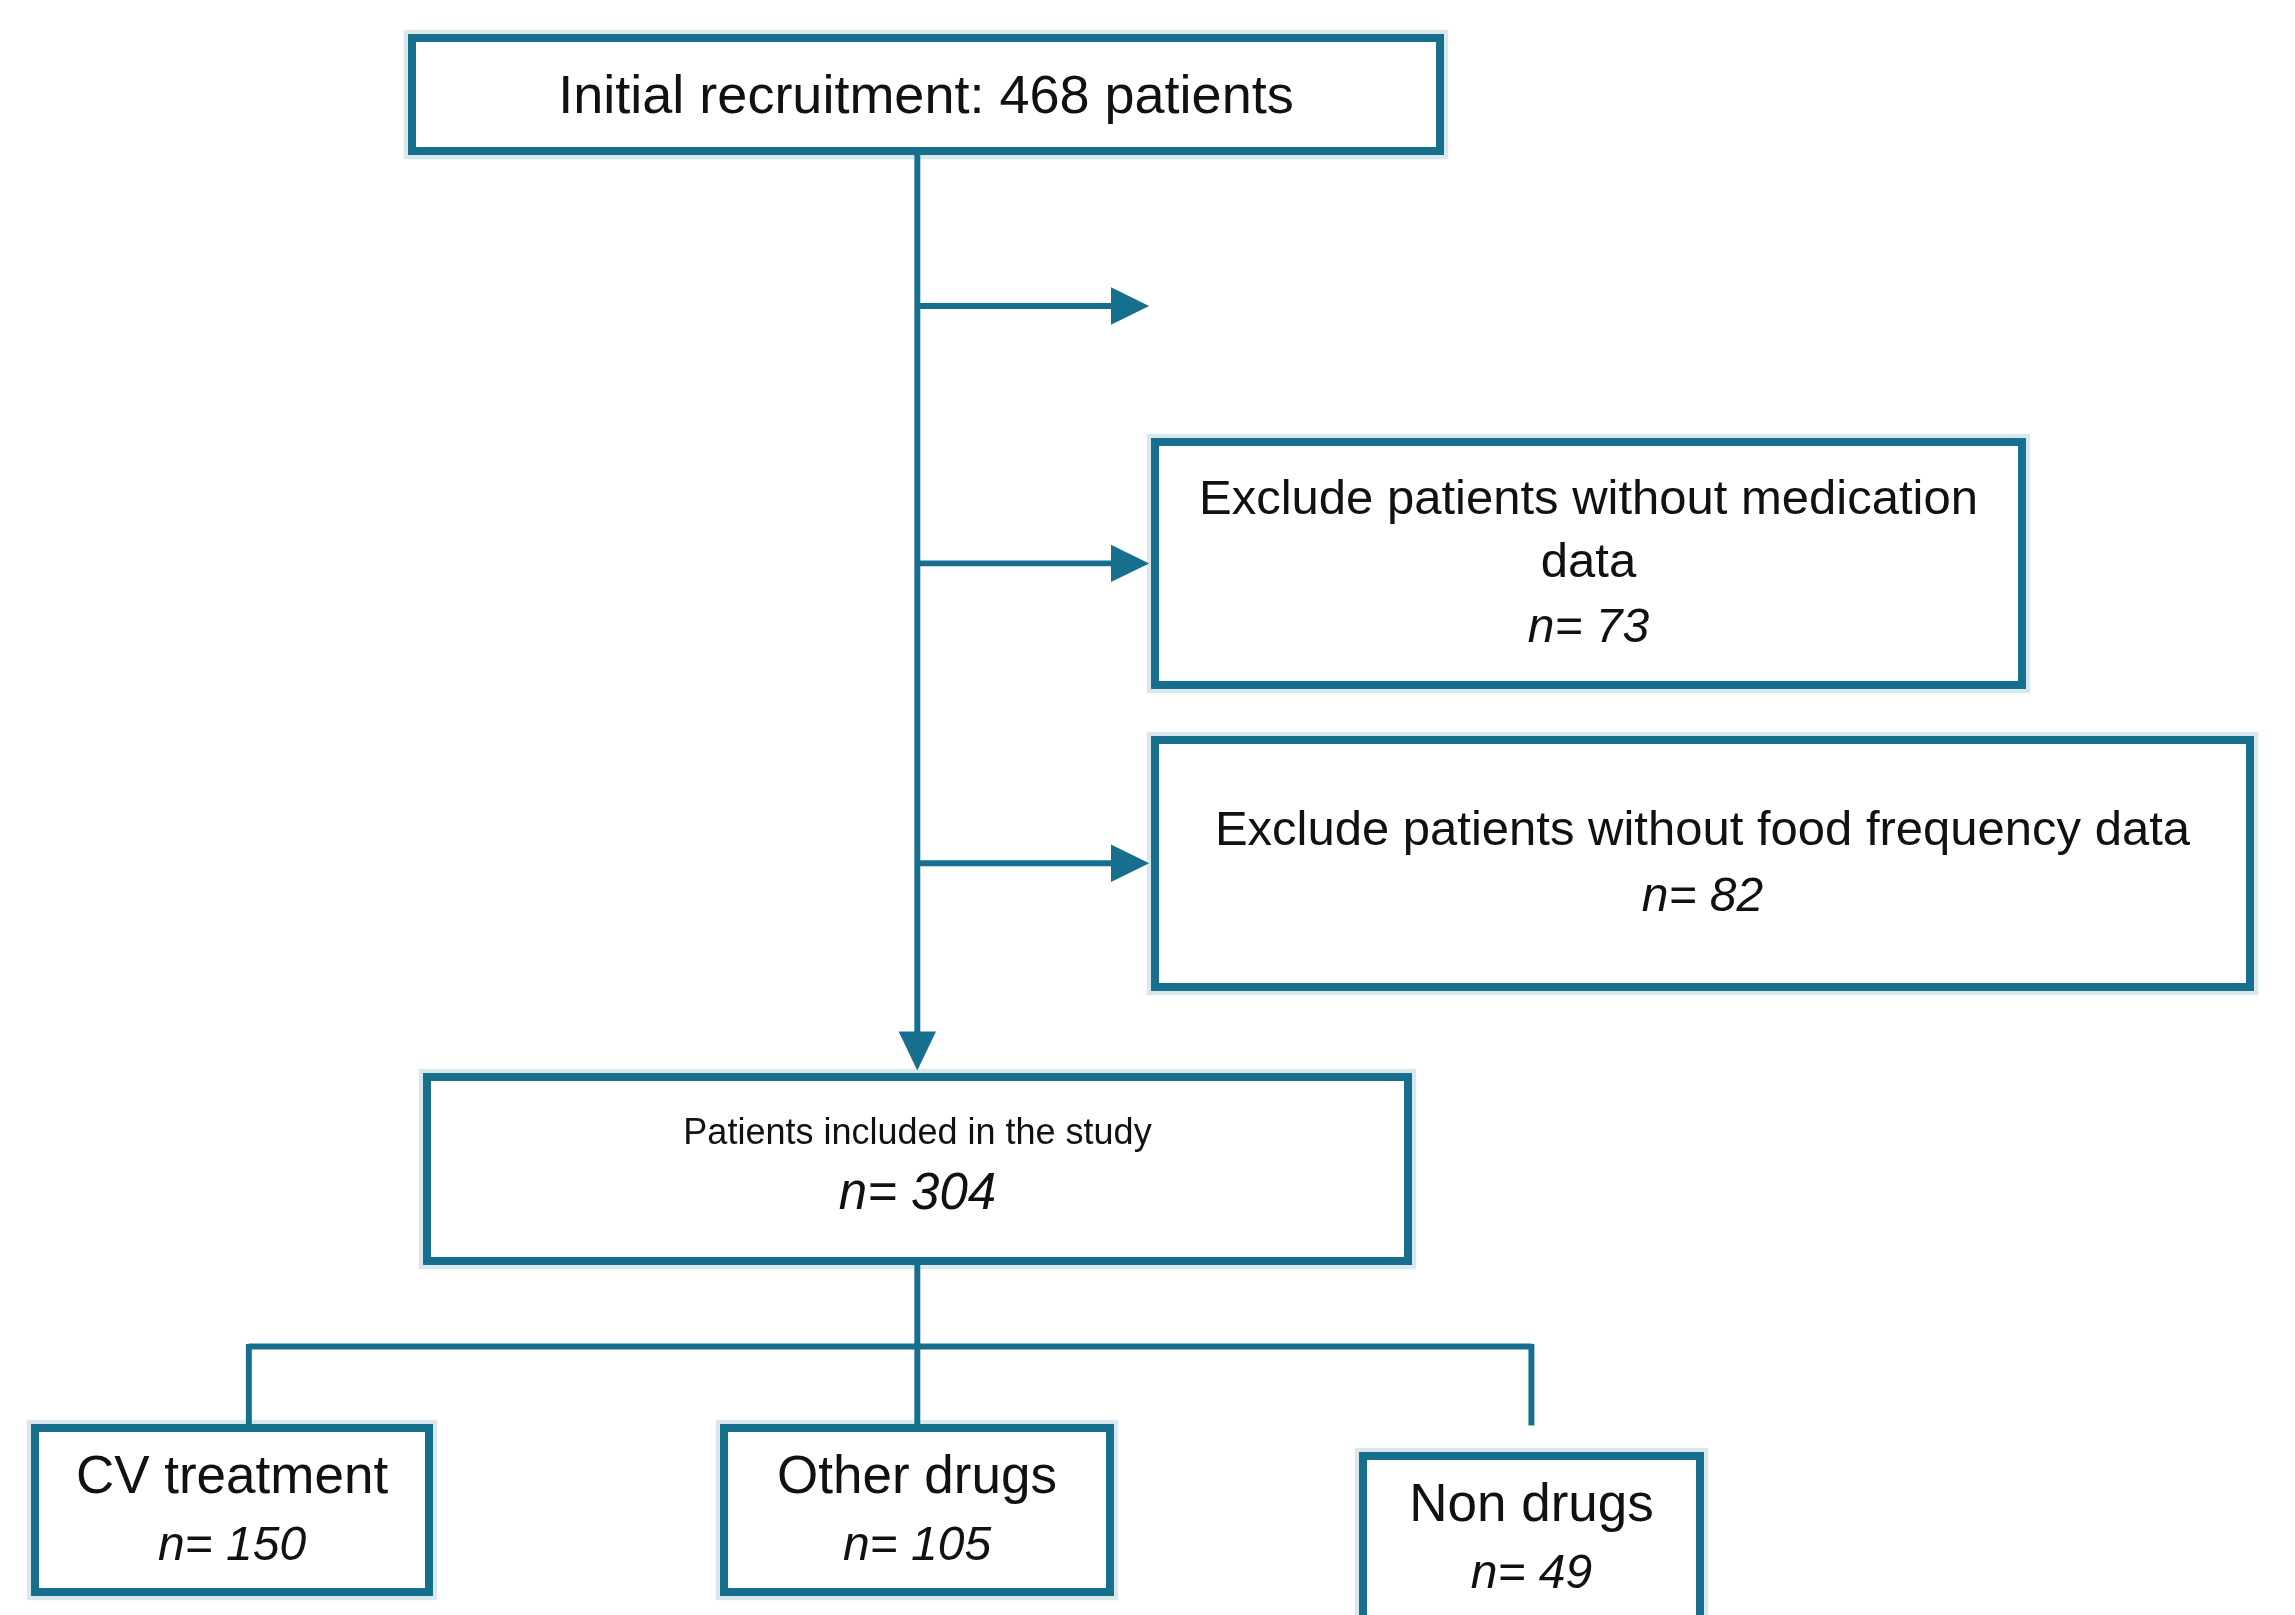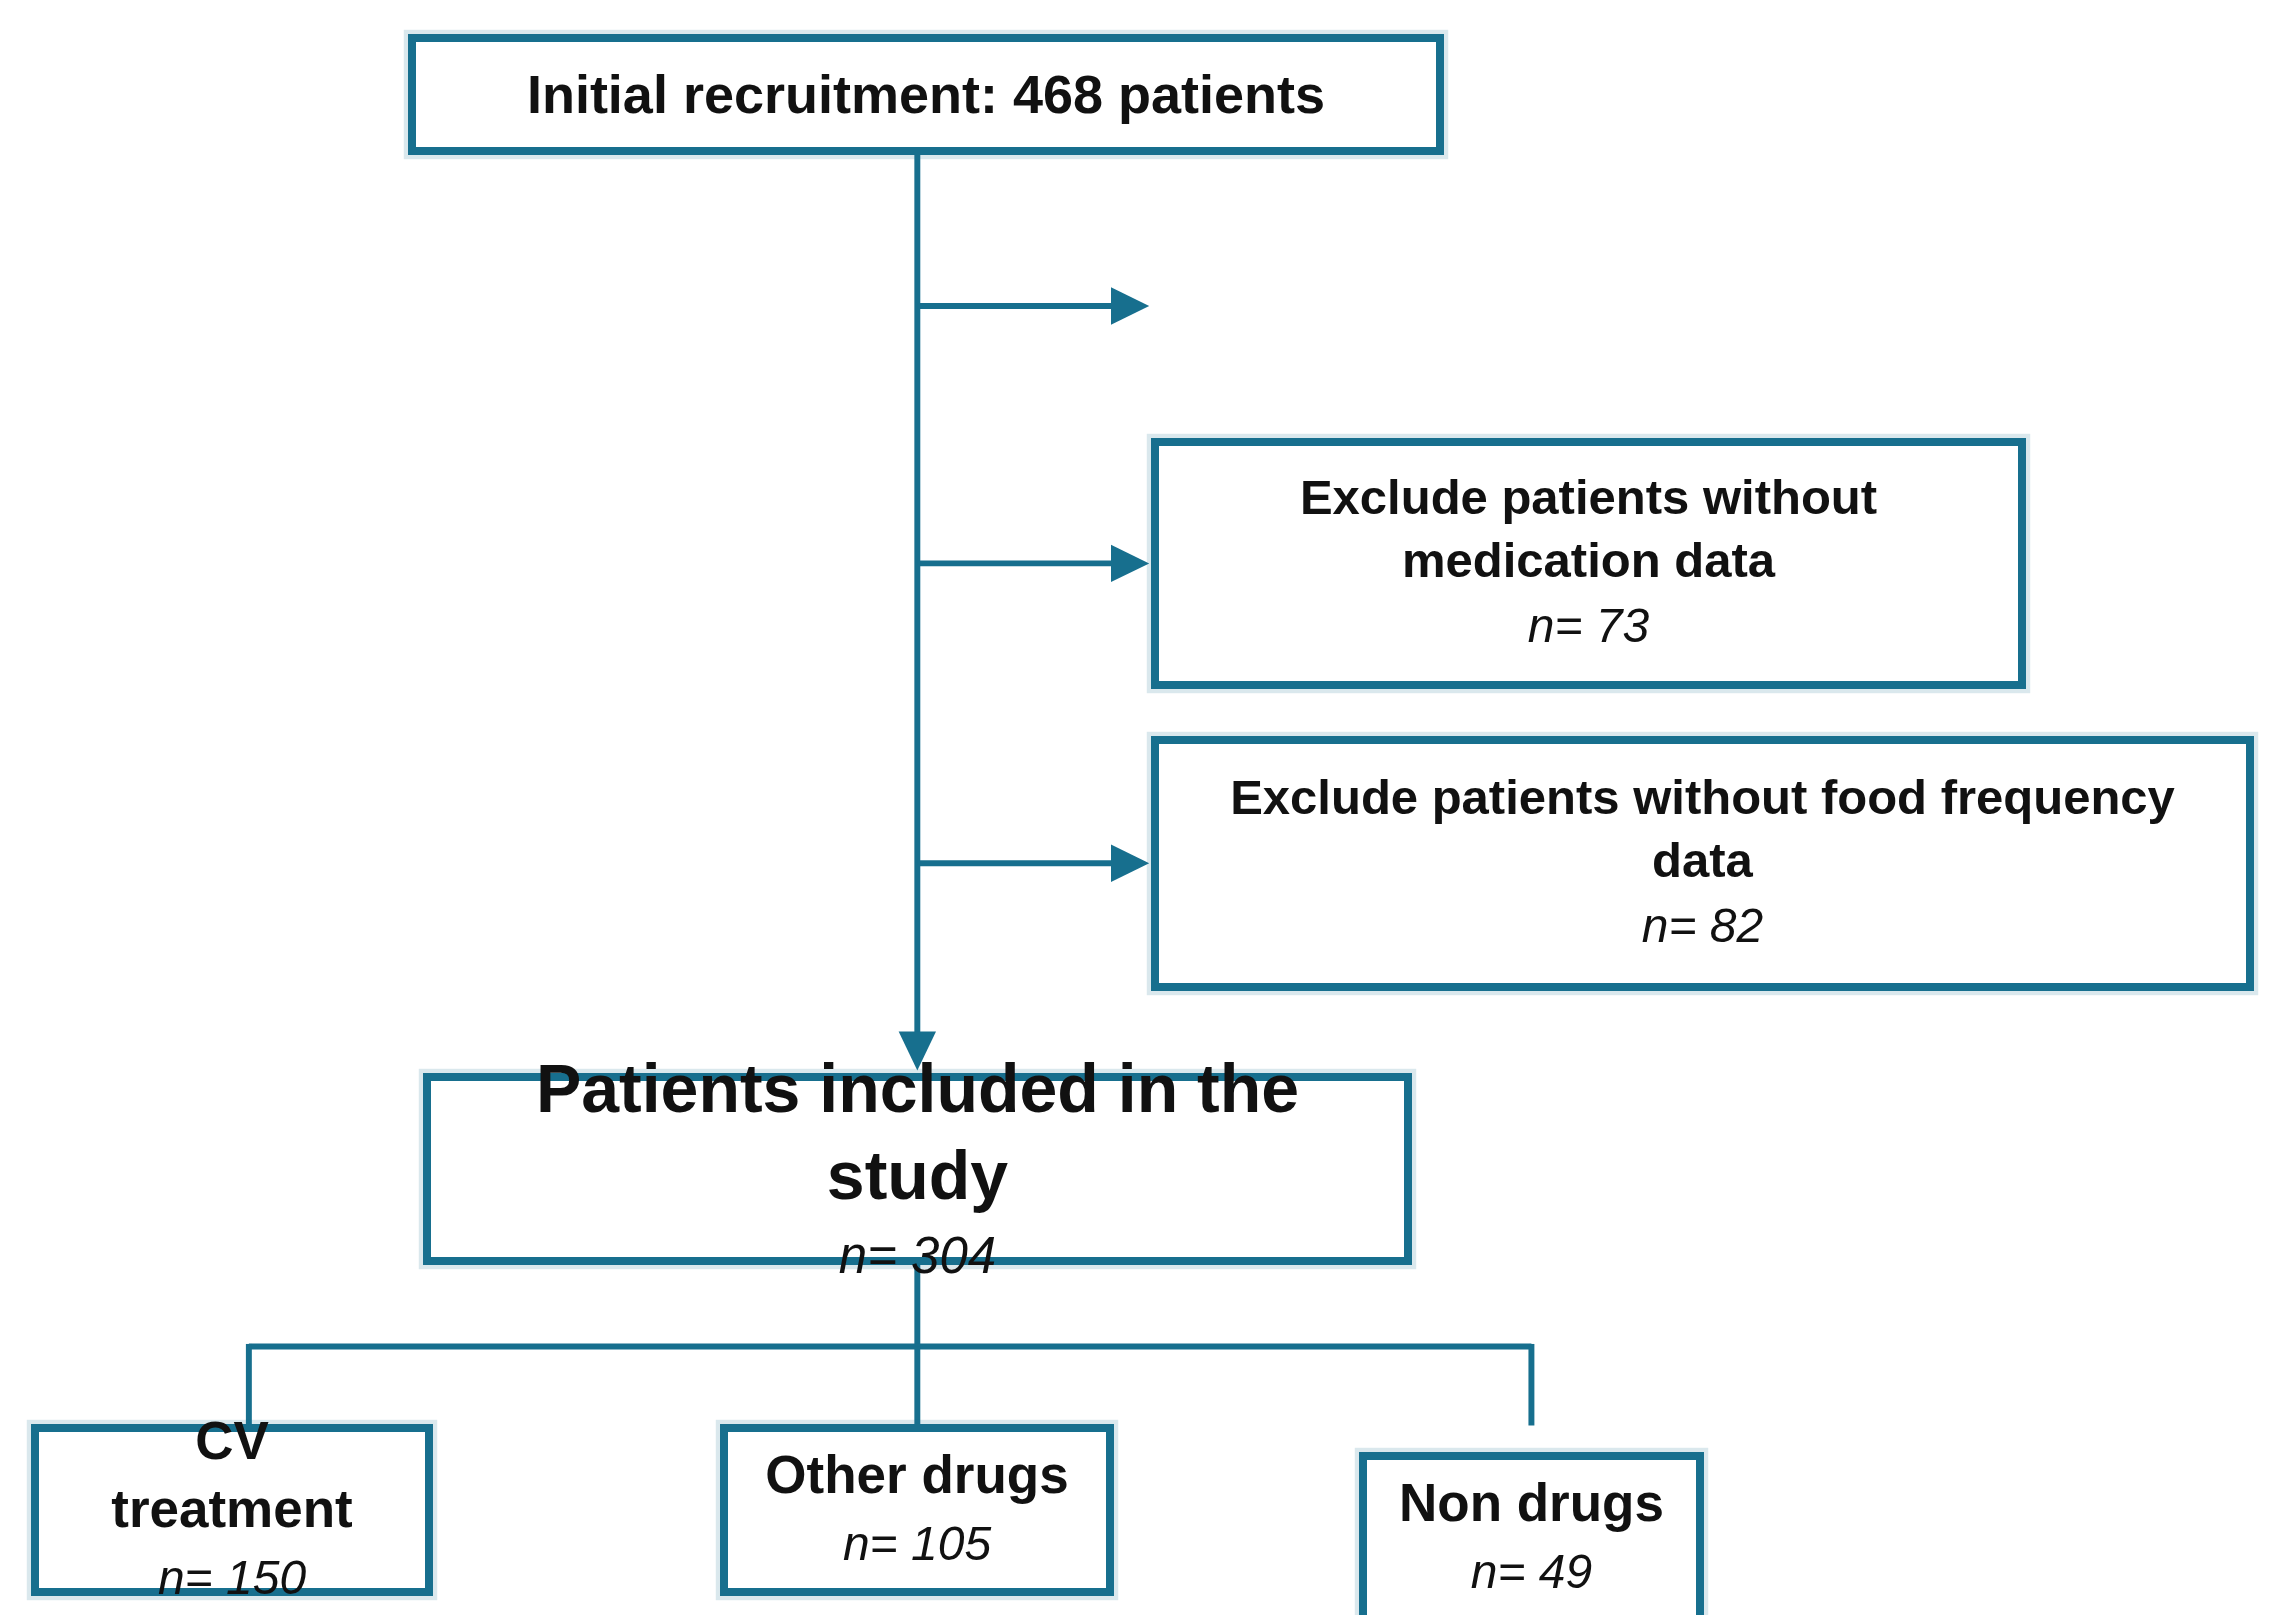--- a/index.html
+++ b/index.html
@@ -37,39 +37,39 @@
     border:8.5px solid var(--accent);
     box-shadow:0 0 0 4.2px rgba(23,111,142,0.16);
     display:flex;
     flex-direction:column;
     align-items:center;
     justify-content:center;
     text-align:center;
     padding:6.8px 31px;
   }
   .title{
-    font-weight:bold;
+    font-weight:normal;
     font-size:49px;
     line-height:1.28;
     color:var(--text);
   }
   .nlabel{
     font-style:italic;
     font-size:48px;
     line-height:1.45;
     color:var(--text);
   }
   
   #box-initial   {left:408px;  top:34px;   width:1036px; height:121px;}
   #box-initial .title{font-size:54px;}
   #box-exclude1  {left:1151px; top:219px;  width:1103px; height:174px;}
   #box-exclude2  {left:1151px; top:438px;  width:875px; height:251px;}
   #box-exclude3  {left:1151px; top:736px;  width:1103px; height:255px;}
   #box-included  {left:423px;  top:1073px; width:989px; height:192px;}
-  #box-included .title{font-size:68px;}
+  #box-included .title{font-size:36px;}
   #box-included .nlabel{font-size:51px;}
   #box-cv        {left:31px;   top:1424px; width:402px;  height:172px;}
   #box-other     {left:720px;  top:1424px; width:394px;  height:172px;text-align:center;}
   #box-non       {left:1359px; top:1424px; width:345px;  height:172px;margin-top:28px;}
   #box-cv .title, #box-other .title, #box-non .title{font-size:53px;}
 </style>
 </head>
 <body>
 
 <div id="canvas">

